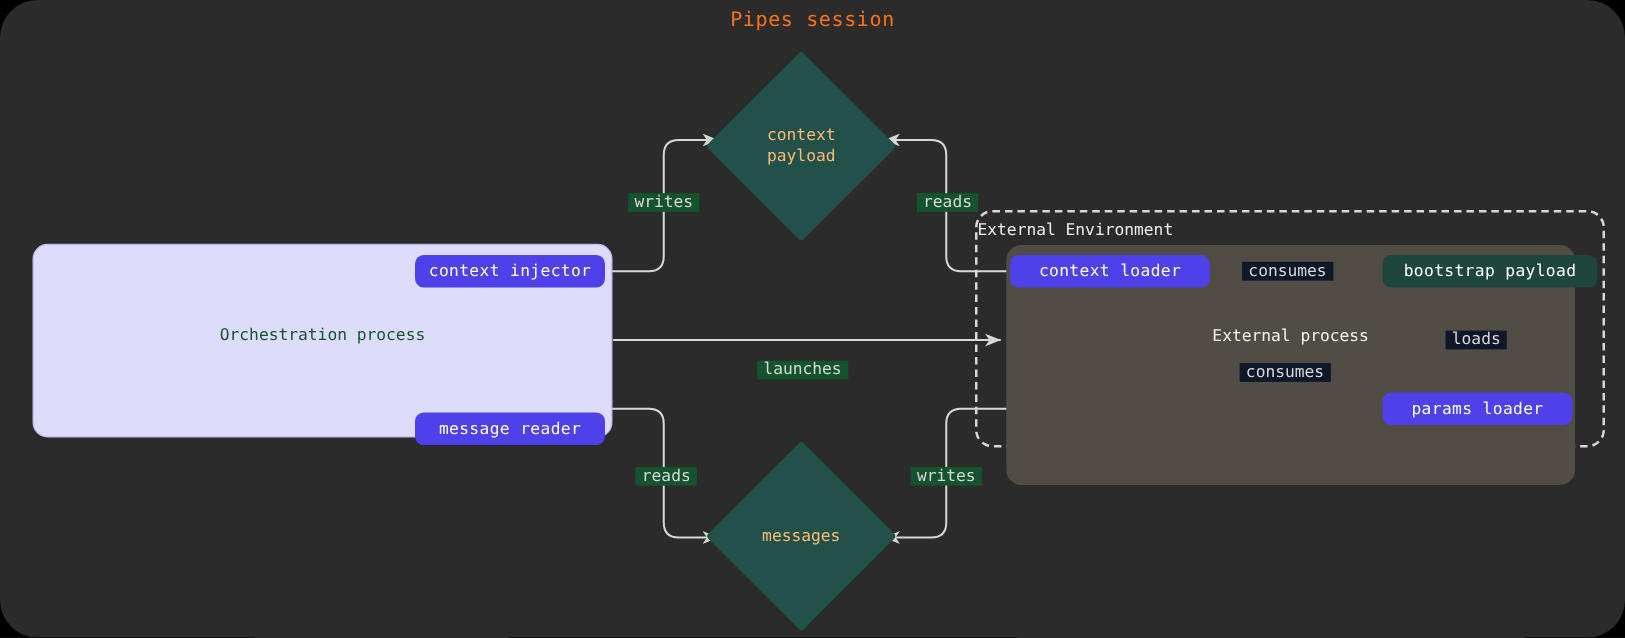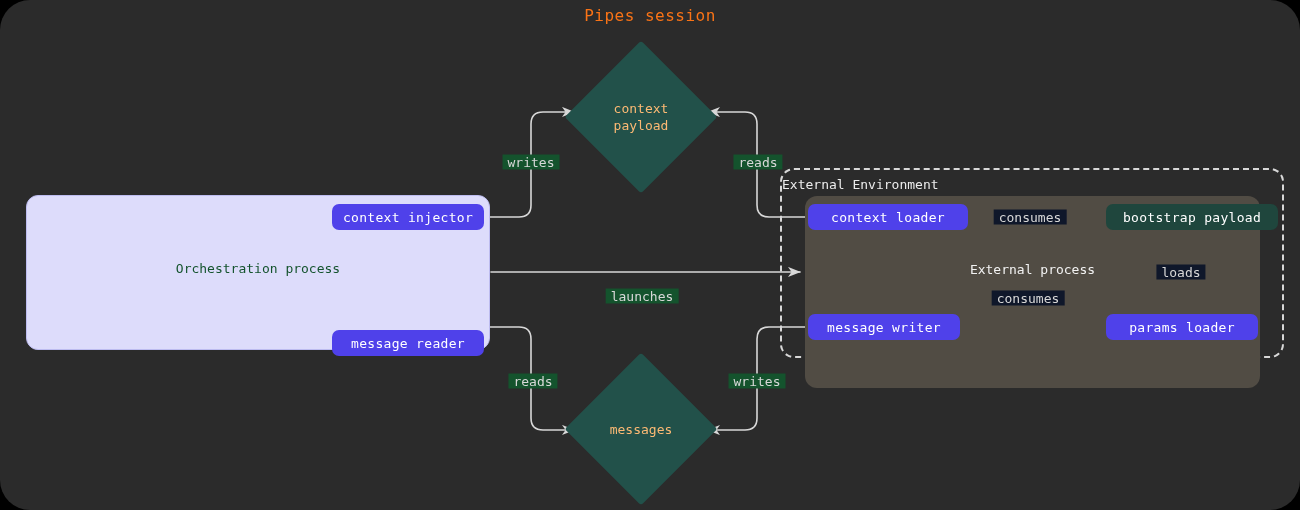--- a/index.html
+++ b/index.html
@@ -195,21 +195,20 @@
 payload</div>
   </div>
   <div class="diamond-wrap" id="diamond-messages">
     <div class="diamond"></div>
     <div class="diamond-label">messages</div>
   </div>
 
   <div class="node pill purple" id="pill-context-injector">context injector</div>
   <div class="node pill purple" id="pill-message-reader">message reader</div>
   <div class="node pill purple" id="pill-context-loader">context loader</div>
-  <div class="node pill purple" id="pill-message-writer">message writer</div>
   <div class="node pill purple" id="pill-params-loader">params loader</div>
   <div class="node pill green" id="pill-bootstrap-payload">bootstrap payload</div>
 
   <div class="edge-label" style="left:531px; top:162px;">writes</div>
   <div class="edge-label" style="left:758px; top:162px;">reads</div>
   <div class="edge-label" style="left:642px; top:272px;margin-top:24px;">launches</div>
   <div class="edge-label" style="left:533px; top:381px;">reads</div>
   <div class="edge-label" style="left:757px; top:381px;">writes</div>
   <div class="edge-label on-grey" style="left:1030px; top:217px;">consumes</div>
   <div class="edge-label on-grey" style="left:1028px; top:298px;">consumes</div>

